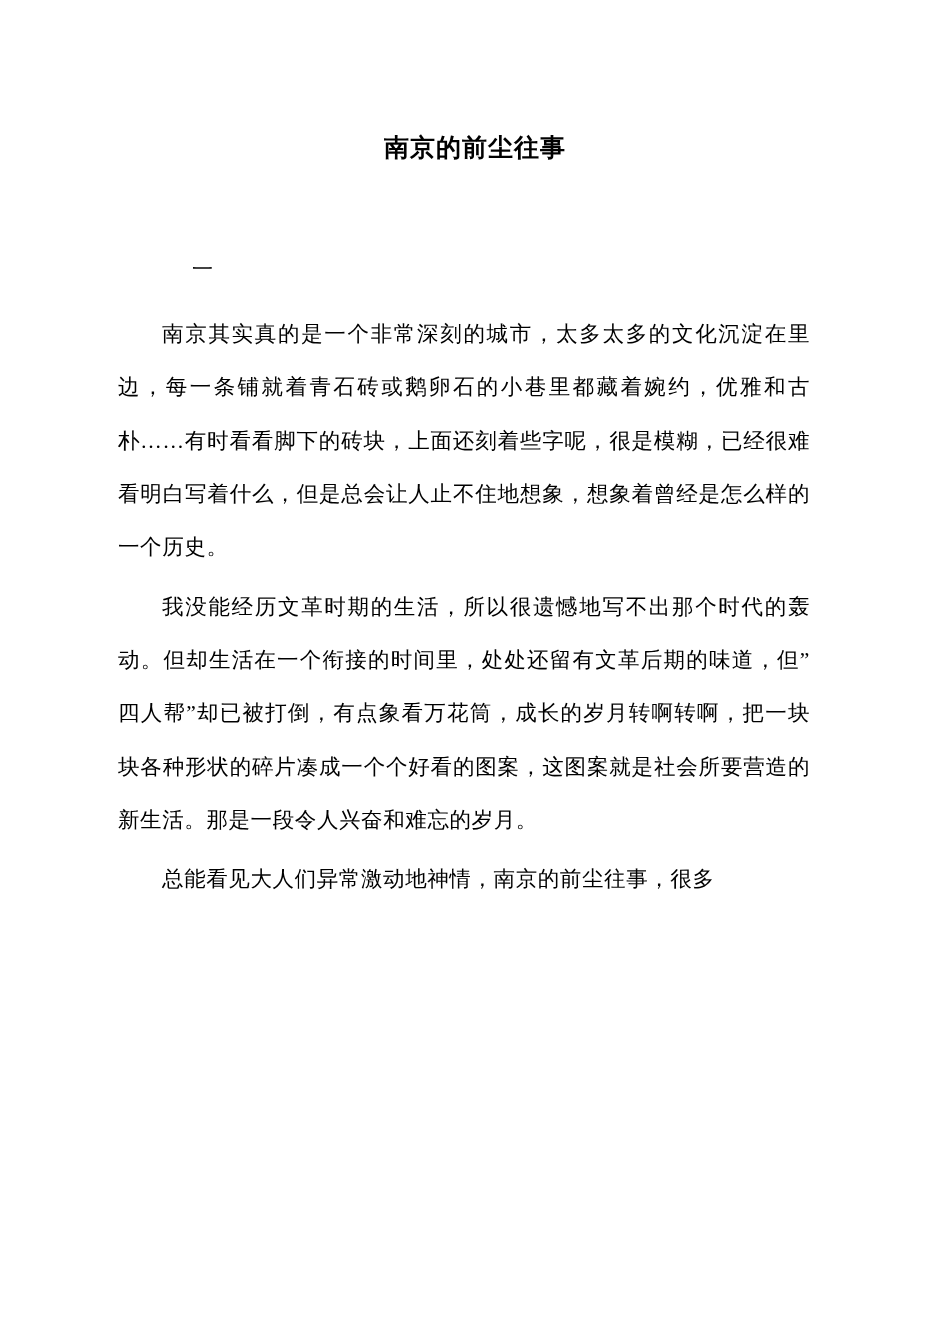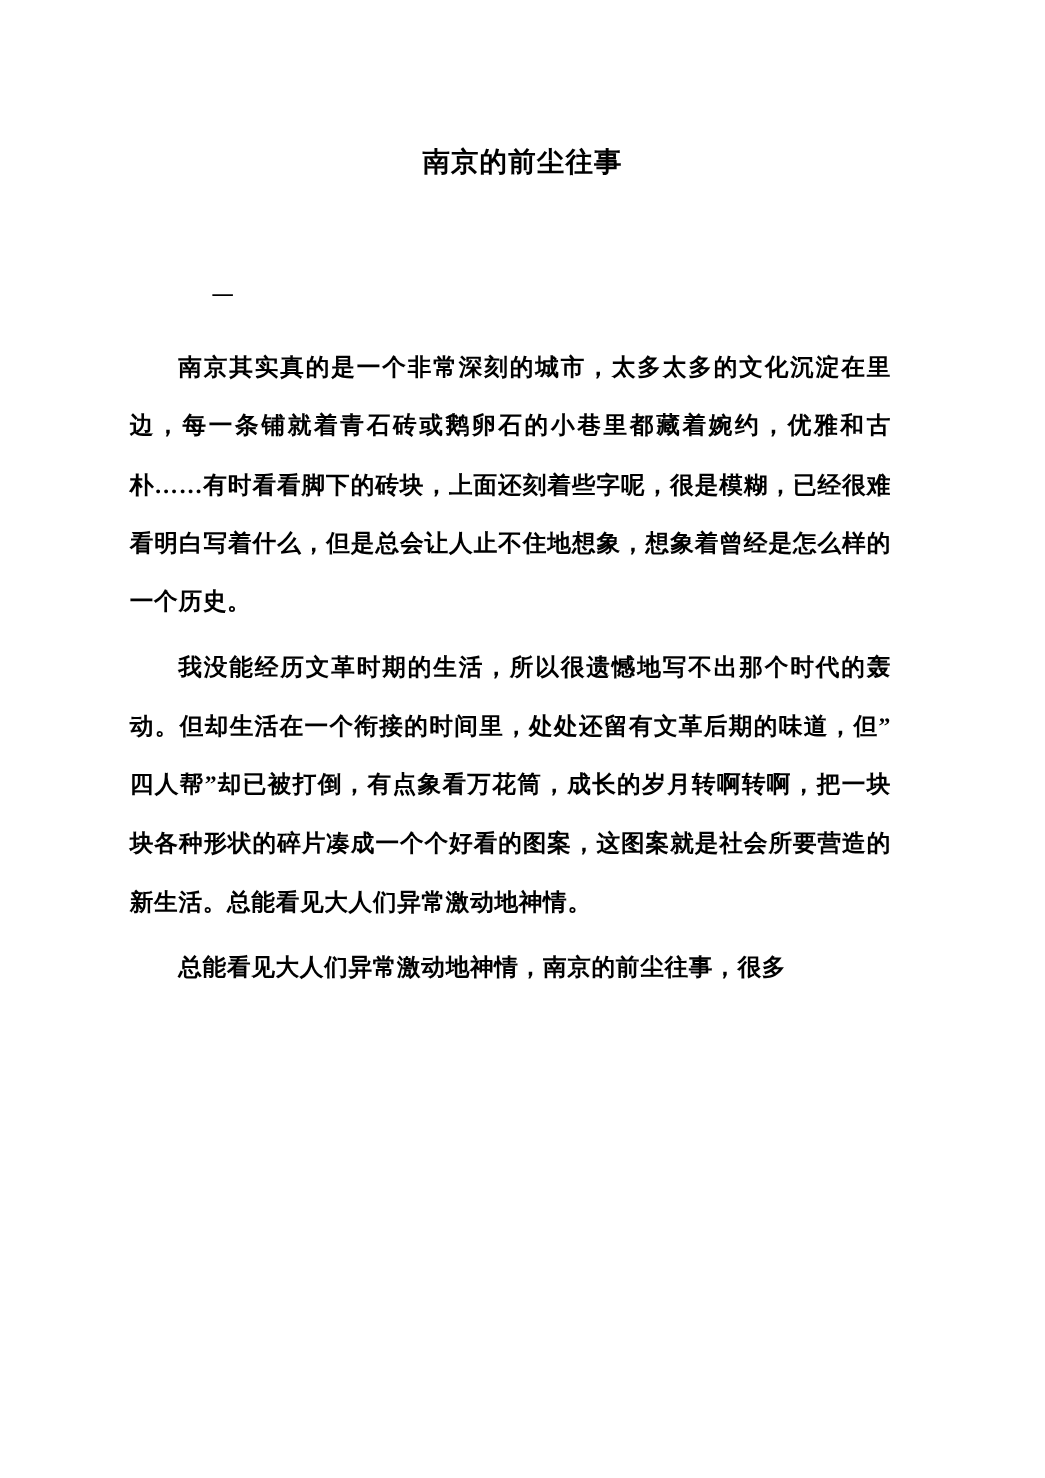--- a/index.html
+++ b/index.html
@@ -45,38 +45,37 @@
   }
   p.para {
     font-size: 21.5px;
     line-height: 2.48;
     margin: 0 0 6px 0;
     text-indent: 2.05em;
     text-align: justify;
     text-justify: inter-ideograph;
     letter-spacing: 0.6px;
     word-break: break-all;
-    font-weight: bold;
   }
   p.para:last-child {
     margin-bottom: 0;
   }
 </style>
 </head>
 <body>
 
 <div class="page">
 
   <h1 class="doc-title">南京的前尘往事</h1>
 
   <div class="body-block">
 
     <div class="section-marker">一</div>
 
     <p class="para">南京其实真的是一个非常深刻的城市，太多太多的文化沉淀在里边，每一条铺就着青石砖或鹅卵石的小巷里都藏着婉约，优雅和古朴……有时看看脚下的砖块，上面还刻着些字呢，很是模糊，已经很难看明白写着什么，但是总会让人止不住地想象，想象着曾经是怎么样的一个历史。</p>
 
-    <p class="para">我没能经历文革时期的生活，所以很遗憾地写不出那个时代的轰动。但却生活在一个衔接的时间里，处处还留有文革后期的味道，但”四人帮”却已被打倒，有点象看万花筒，成长的岁月转啊转啊，把一块块各种形状的碎片凑成一个个好看的图案，这图案就是社会所要营造的新生活。总能看见大人们异常激动地神情。</p>
+    <p class="para">我没能经历文革时期的生活，所以很遗憾地写不出那个时代的轰动。但却生活在一个衔接的时间里，处处还留有文革后期的味道，但”四人帮”却已被打倒，有点象看万花筒，成长的岁月转啊转啊，把一块块各种形状的碎片凑成一个个好看的图案，这图案就是社会所要营造的新生活。那是一段令人兴奋和难忘的岁月。</p>
 
     <p class="para">总能看见大人们异常激动地神情，南京的前尘往事，很多</p>
 
   </div>
 
 </div>
 
 </body></html>

